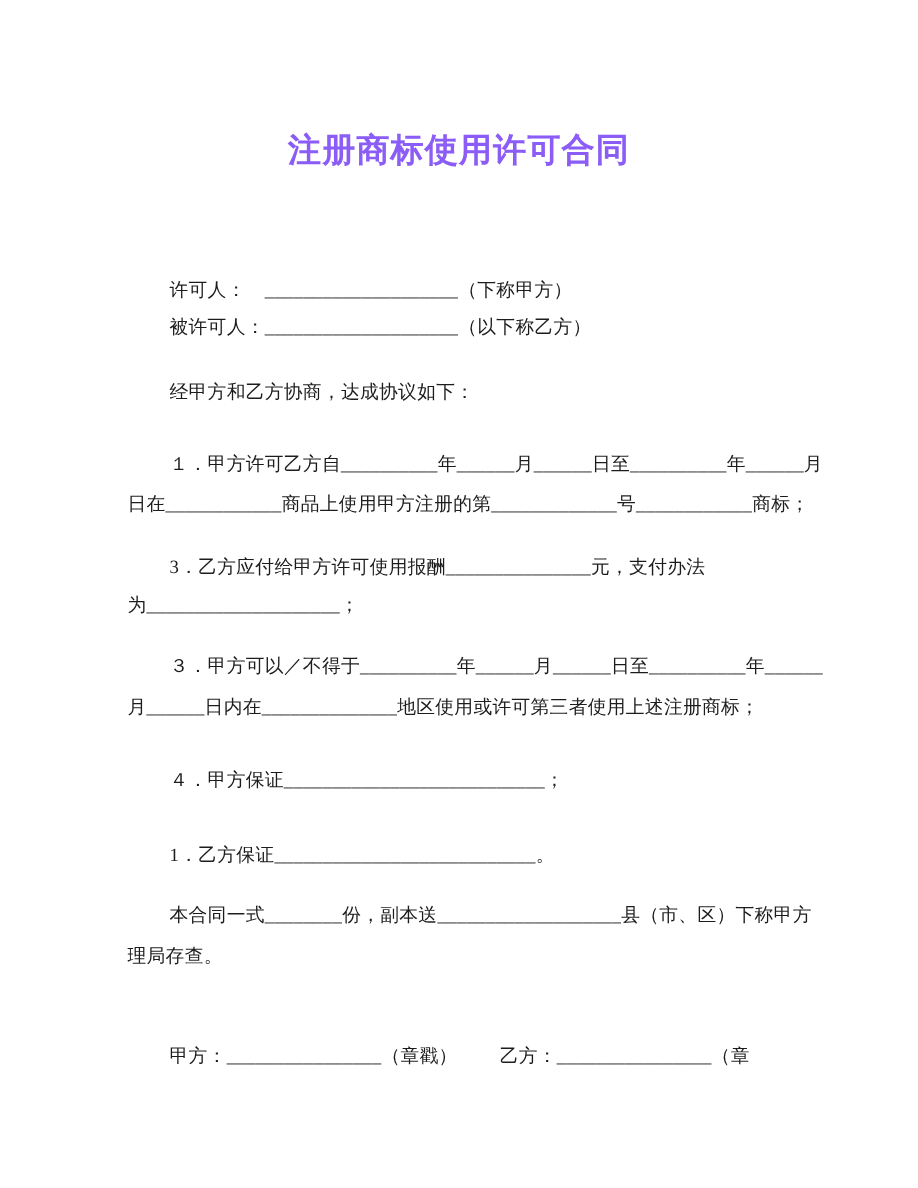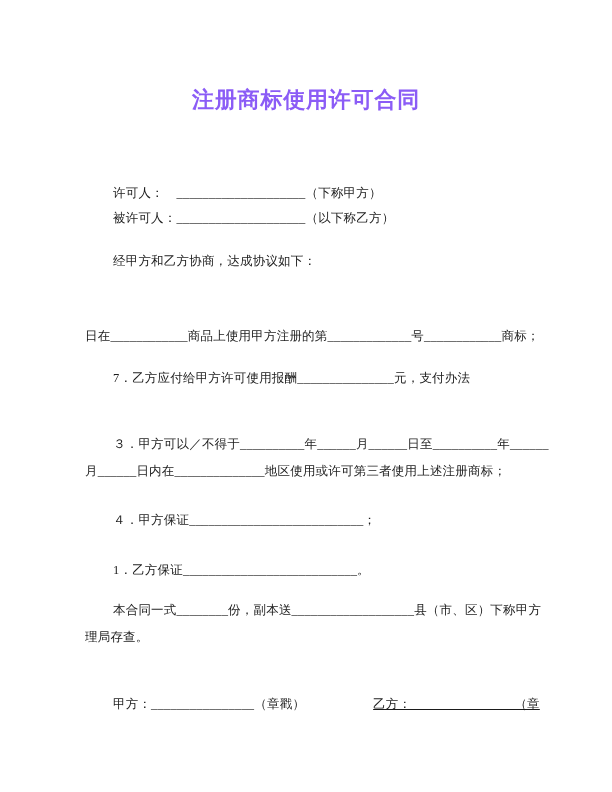--- a/index.html
+++ b/index.html
@@ -34,42 +34,43 @@
     font-size: 12.5px;
     line-height: 16px;
     white-space: nowrap;
     letter-spacing: 0.2px;
   }
   .ind {
     padding-left: 28px;
     text-align: right;
   }
   .sig-b {
-    margin-left: 68px;
-    text-decoration: underline;
+    margin-left: 28px;
   }
 </style>
 </head>
 <body>
 
 <div class="page">
 
   <h1 class="doc-title">注册商标使用许可合同</h1>
 
   <div class="ln ind" style="top:185px">许可人：　____________________（下称甲方）</div>
 
   <div class="ln ind" style="top:253px">经甲方和乙方协商，达成协议如下：</div>
 
   <div class="ln ind" style="top:210px">被许可人：____________________（以下称乙方）</div>
 
+  <div class="ln ind" style="top:301px">１．甲方许可乙方自__________年______月______日至__________年______月</div>
 
   <div class="ln" style="top:328px">日在____________商品上使用甲方注册的第_____________号____________商标；</div>
 
-  <div class="ln ind" style="top:370px">7．乙方应付给甲方许可使用报酬_______________元，支付办法</div>
+  <div class="ln ind" style="top:370px">3．乙方应付给甲方许可使用报酬_______________元，支付办法</div>
 
+  <div class="ln" style="top:395px">为____________________；</div>
 
   <div class="ln ind" style="top:436px">３．甲方可以／不得于__________年______月______日至__________年______</div>
 
   <div class="ln" style="top:463px">月______日内在______________地区使用或许可第三者使用上述注册商标；</div>
 
   <div class="ln ind" style="top:512px">４．甲方保证___________________________；</div>
 
   <div class="ln ind" style="top:562px">1．乙方保证___________________________。</div>
 
   <div class="ln ind" style="top:602px">本合同一式________份，副本送___________________县（市、区）下称甲方</div>

